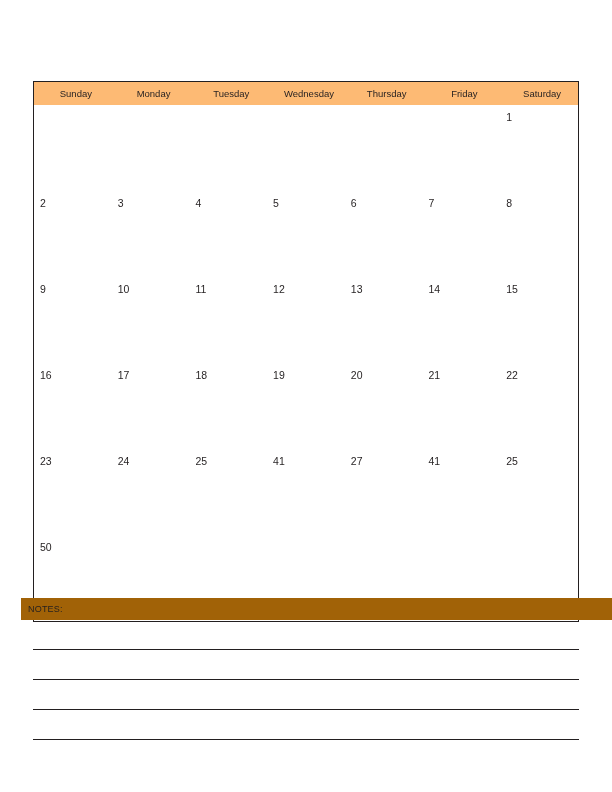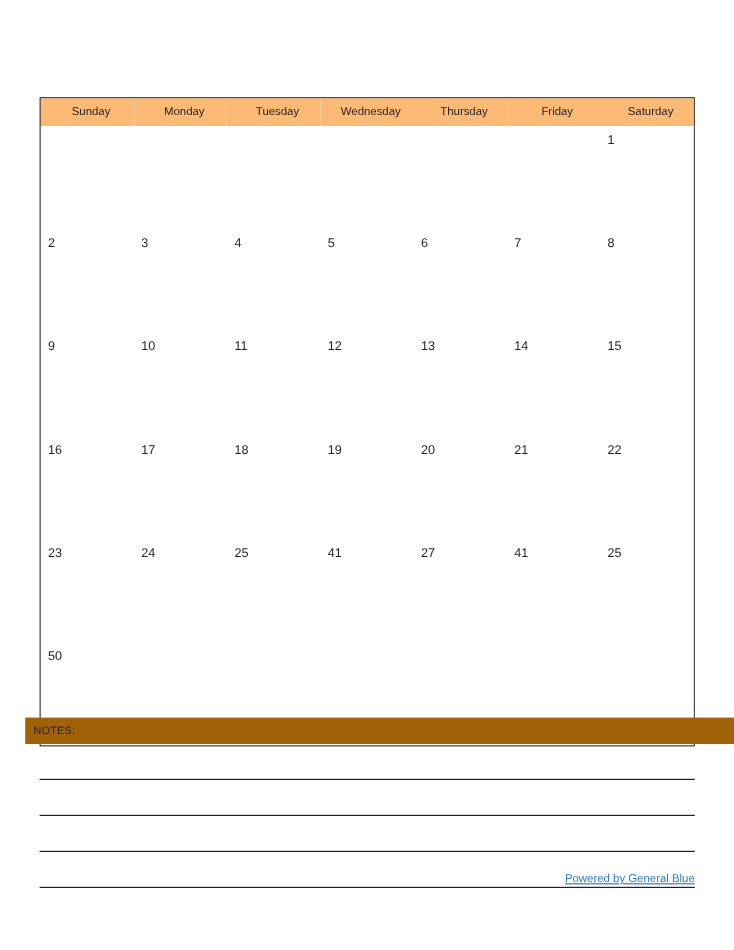--- a/index.html
+++ b/index.html
@@ -299,17 +299,14 @@
     <span class="notes-label">NOTES:</span>
   </div>
 
   <div class="notes-lines">
     <div class="notes-line"></div>
     <div class="notes-line"></div>
     <div class="notes-line"></div>
     <div class="notes-line"></div>
   </div>
 
-  <div class="footer">
-    <span class="footer-link">Powered by General Blue</span>
-  </div>
 
 </div>
 
 </body></html>

